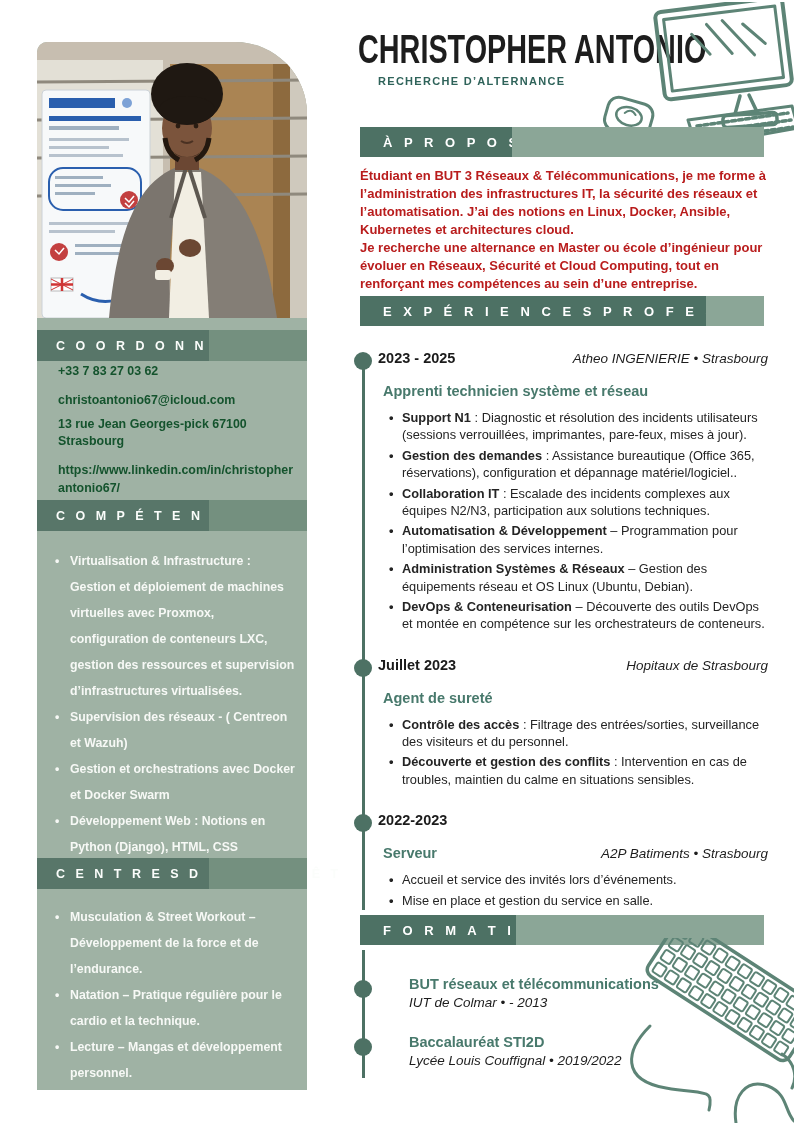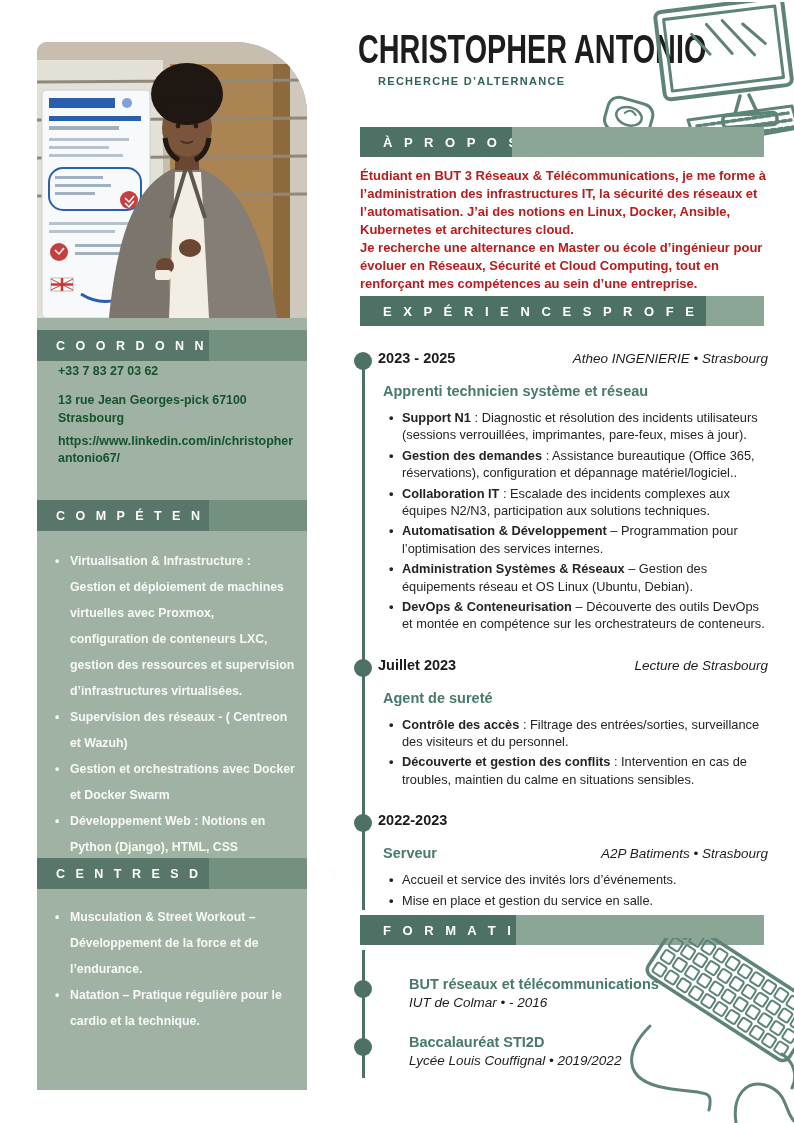--- a/index.html
+++ b/index.html
@@ -183,20 +183,21 @@
         </g>
       </svg>
     </div>
 
     <div class="side-header sh-coord">
       <div class="sh-dark">C O O R D O N N É E S</div>
       <div class="sh-light"></div>
     </div>
     <div class="contact">
         <div class="contact-item">+33 7 83 27 03 62</div>
+        <div class="contact-item">christoantonio67@icloud.com</div>
         <div class="contact-item">13 rue Jean Georges-pick 67100 Strasbourg</div>
         <div class="contact-item">https://www.linkedin.com/in/christopherantonio67/</div>
       </div>
 
     <div class="side-header sh-skill">
       <div class="sh-dark">C O M P É T E N C E S</div>
       <div class="sh-light"></div>
     </div>
     <ul class="side-list skills">
         <li>Virtualisation &amp; Infrastructure : Gestion et déploiement de machines virtuelles avec Proxmox, configuration de conteneurs LXC, gestion des ressources et supervision d’infrastructures virtualisées.</li>
@@ -205,20 +206,21 @@
         <li>Développement Web : Notions en Python (Django), HTML, CSS</li>
       </ul>
 
     <div class="side-header sh-int">
       <div class="sh-dark">C E N T R E S   D ’ I N T É R Ê T</div>
       <div class="sh-light"></div>
     </div>
     <ul class="side-list interests">
         <li>Musculation &amp; Street Workout – Développement de la force et de l’endurance.</li>
         <li>Natation – Pratique régulière pour le cardio et la technique.</li>
+        <li>Lecture – Mangas et développement personnel.</li>
       </ul>
   </div>
 
   <div class="name">CHRISTOPHER ANTONIO</div>
   <div class="subtitle">RECHERCHE D’ALTERNANCE</div>
 
   <svg id="top-illus" class="illus" width="196" height="152" viewBox="0 0 196 152">
     <g fill="none" stroke="#5d8476" stroke-linecap="round" stroke-linejoin="round">
       <g transform="rotate(-7 130 50)">
         <rect x="62" y="2" width="128" height="88" rx="6" stroke-width="4"></rect>
@@ -271,21 +273,21 @@
           <li><strong>Collaboration IT</strong><span> : Escalade des incidents complexes aux équipes N2/N3, participation aux solutions techniques.</span></li>
           <li><strong>Automatisation &amp; Développement</strong><span> – Programmation pour l’optimisation des services internes.</span></li>
           <li><strong>Administration Systèmes &amp; Réseaux</strong><span> – Gestion des équipements réseau et OS Linux (Ubuntu, Debian).</span></li>
           <li><strong>DevOps &amp; Conteneurisation</strong><span> – Découverte des outils DevOps et montée en compétence sur les orchestrateurs de conteneurs.</span></li>
         </ul>
       </div>
       <div class="job">
         <span class="dot"></span>
         <div class="job-head">
           <span class="period">Juillet 2023</span>
-          <span class="company">Lecture de Strasbourg</span>
+          <span class="company">Hopitaux de Strasbourg</span>
         </div>
         <div class="job-title-row">
           <span class="job-title">Agent de sureté</span>
         </div>
         <ul class="bullets">
           <li><strong>Contrôle des accès</strong><span> : Filtrage des entrées/sorties, surveillance des visiteurs et du personnel.</span></li>
           <li><strong>Découverte et gestion des conflits</strong><span> : Intervention en cas de troubles, maintien du calme en situations sensibles.</span></li>
         </ul>
       </div>
       <div class="job">
@@ -305,21 +307,21 @@
     </div>
 
   <div class="main-header mh-form">
     <div class="mh-dark">F O R M A T I O N S</div>
     <div class="mh-light"></div>
   </div>
   <div class="formations">
       <div class="edu">
         <span class="dot"></span>
         <div class="edu-title">BUT réseaux et télécommunications</div>
-        <div class="edu-sub">IUT de Colmar • - 2016</div>
+        <div class="edu-sub">IUT de Colmar • - 2013</div>
       </div>
       <div class="edu">
         <span class="dot"></span>
         <div class="edu-title">Baccalauréat STI2D</div>
         <div class="edu-sub">Lycée Louis Couffignal • 2019/2022</div>
       </div>
     </div>
 
   <svg id="bottom-illus" class="illus" width="178" height="185" viewBox="0 0 178 185">
     <g fill="none" stroke="#5d8476" stroke-linecap="round" stroke-linejoin="round">

